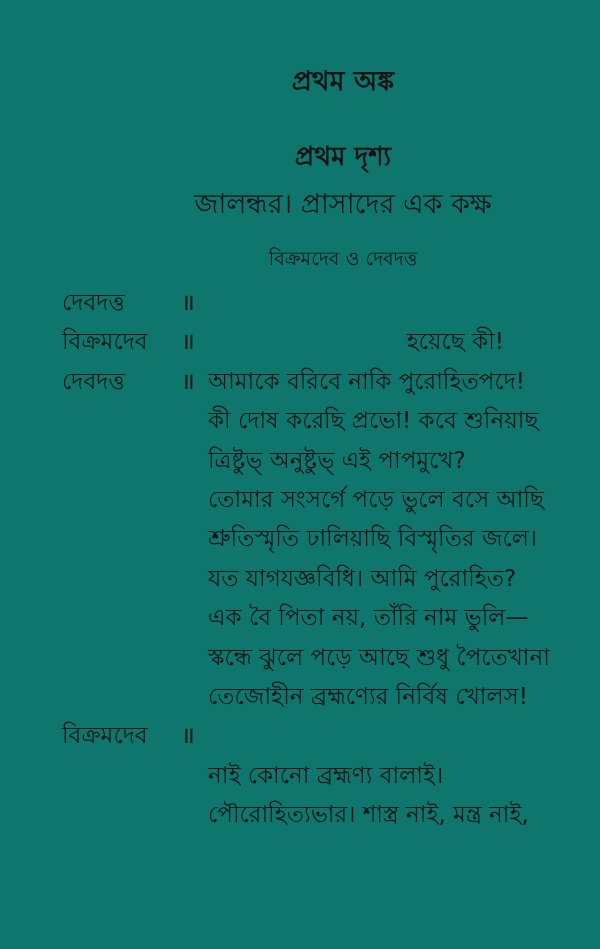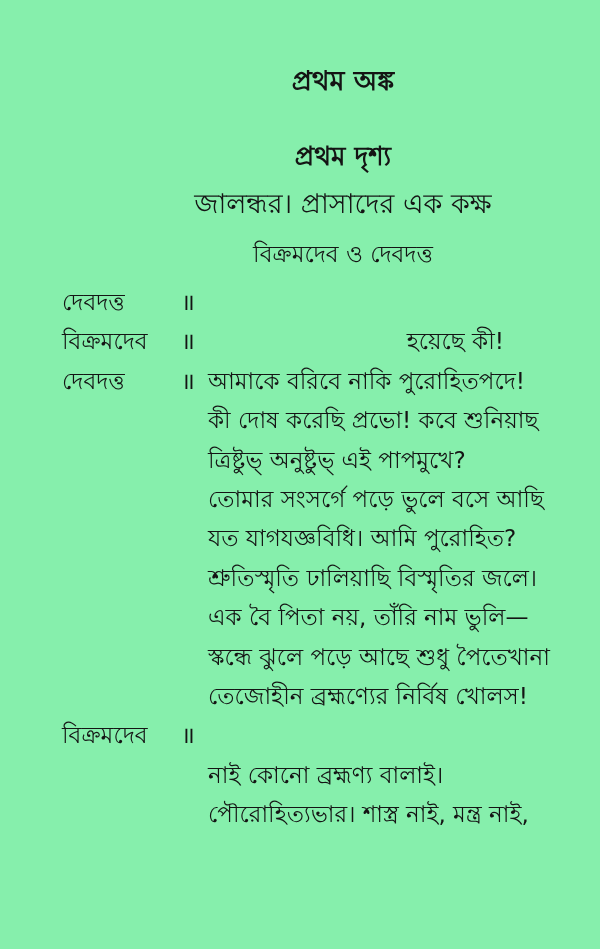--- a/index.html
+++ b/index.html
@@ -21,21 +21,21 @@
   .center-line {
     position: absolute;
     left: 186px;
     width: 314px;
     text-align: center;
     white-space: nowrap;
   }
   .h-act    { top: 60px;  font-size: 27px; font-weight: bold; }
   .h-scene  { top: 136px; font-size: 26px; font-weight: bold; }
   .h-setting{ top: 183px; font-size: 27px; }
-  .h-cast   { top: 236px; font-size: 23px; }
+  .h-cast   { top: 244px; font-size: 19px; }
 
   
   .dialogue {
     position: absolute;
     top: 288px;
     left: 62px;
     width: 478px;
     font-size: 23px;
   }
   .d-row {
@@ -63,21 +63,21 @@
   }
   .d-text.right {
     text-align: right;
     padding-right: 36px;
     white-space: nowrap;
   }
 </style>
 </head>
 <body>
 
-<div class="page" style="background: #86efac; color: rgb(20, 20, 20);">
+<div class="page" style="background: #0f766e; color: rgb(20, 20, 20);">
 
   <div class="center-line h-act">প্রথম অঙ্ক</div>
 
   <div class="center-line h-scene">প্রথম দৃশ্য</div>
 
   <div class="center-line h-setting">জালন্ধর। প্রাসাদের এক কক্ষ</div>
 
   <div class="center-line h-cast">বিক্রমদেব ও দেবদত্ত</div>
 
   <div class="dialogue">
@@ -112,27 +112,27 @@
 
     <div class="d-row">
       <div class="d-speaker"></div>
       <div class="d-sep"></div>
       <div class="d-text">তোমার সংসর্গে পড়ে ভুলে বসে আছি</div>
     </div>
 
     <div class="d-row">
       <div class="d-speaker"></div>
       <div class="d-sep"></div>
-      <div class="d-text">যত যাগযজ্ঞবিধি। আমি পুরোহিত?</div>
+      <div class="d-text">শ্রুতিস্মৃতি ঢালিয়াছি বিস্মৃতির জলে।</div>
     </div>
 
     <div class="d-row">
       <div class="d-speaker"></div>
       <div class="d-sep"></div>
-      <div class="d-text">শ্রুতিস্মৃতি ঢালিয়াছি বিস্মৃতির জলে।</div>
+      <div class="d-text">যত যাগযজ্ঞবিধি। আমি পুরোহিত?</div>
     </div>
 
     <div class="d-row">
       <div class="d-speaker"></div>
       <div class="d-sep"></div>
       <div class="d-text">এক বৈ পিতা নয়, তাঁরি নাম ভুলি—</div>
     </div>
 
 
     <div class="d-row">

